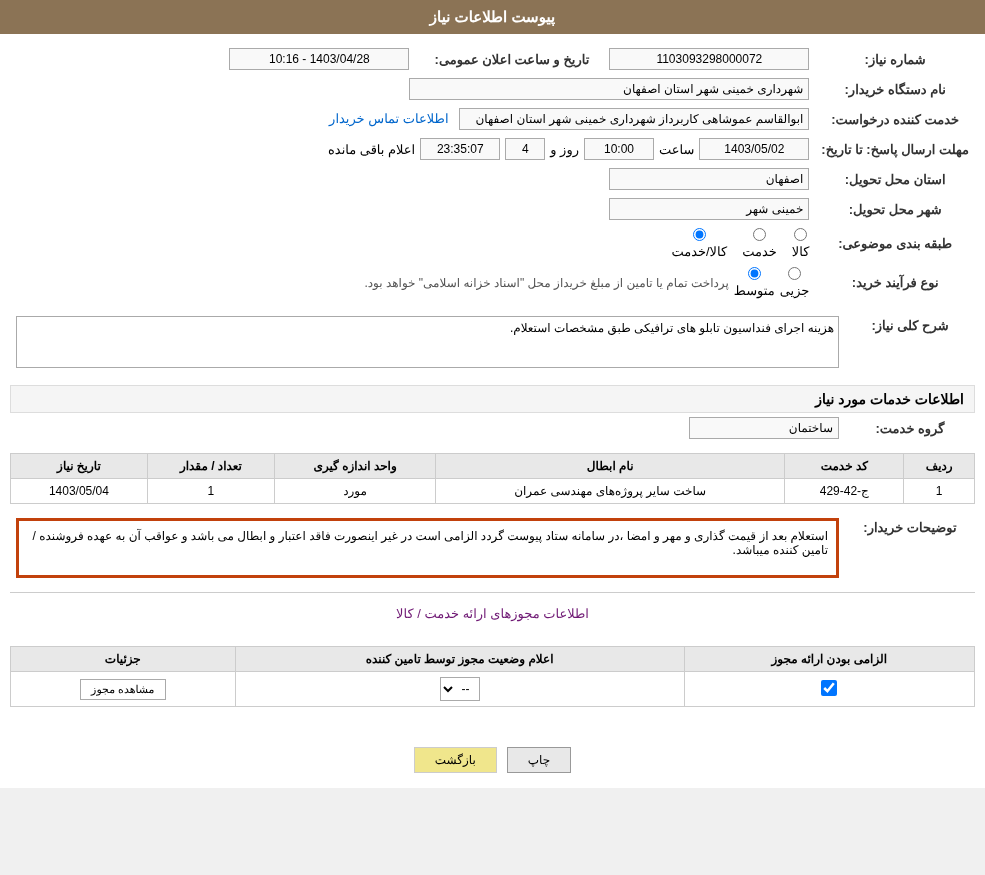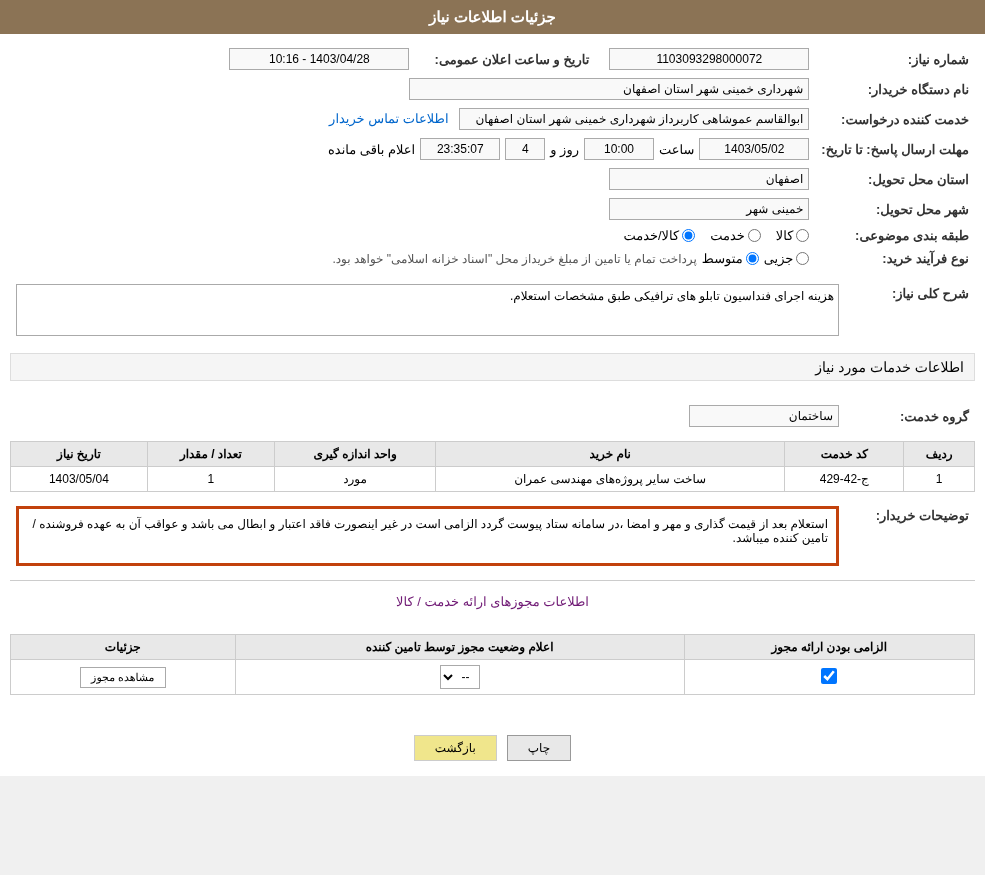--- a/index.html
+++ b/index.html
@@ -22,35 +22,35 @@
       font-size: 15px;
       font-weight: bold;
     }
     .main-content {
       padding: 10px;
     }
     .section-title {
       background: #f5f5f5;
       border: 1px solid #ddd;
       padding: 5px 10px;
-      font-weight: normal;
-      margin-bottom: 20px;
+      font-weight: bold;
+      margin-bottom: 0;
       font-size: 14px;
     }
     .form-table {
       width: 100%;
       border-collapse: collapse;
       margin-bottom: 10px;
     }
     .form-table td {
       padding: 4px 6px;
       vertical-align: middle;
     }
     .label-cell {
-      text-align: right;
+      text-align: center;
       font-weight: bold;
       color: #333;
       white-space: nowrap;
       width: auto;
     }
     .value-cell {
       text-align: right;
     }
     .input-field {
       border: 1px solid #aaa;
@@ -77,20 +77,21 @@
     .radio-group {
       display: flex;
       gap: 15px;
       align-items: center;
       direction: rtl;
     }
     .radio-item {
       display: flex;
       align-items: center;
       gap: 3px;
+      flex-direction: column;
     }
     .textarea-field {
       width: 100%;
       border: 1px solid #aaa;
       padding: 4px;
       font-family: Tahoma, Arial, sans-serif;
       font-size: 12px;
       direction: rtl;
       resize: none;
       background: #fff;
@@ -189,21 +190,21 @@
     .checkbox-field {
       width: 16px;
       height: 16px;
     }
   </style>
 </head>
 <body>
 
 <div class="page-container">
   <div class="header-bar">
-    <span>جزئیات اطلاعات نیاز</span>
+    <span>پیوست اطلاعات نیاز</span>
   </div>
 
   <div class="main-content content-wrapper">
     
     <table class="form-table">
       <tbody>
           <tr>
         <td class="label-cell" style="width:130px;">شماره نیاز:</td>
         <td class="value-cell" style="width:220px;">
           <input type="text" class="input-field input-readonly" style="width: 200px; text-align: center;" readonly="" value="1103093298000072">
@@ -324,21 +325,21 @@
       </tr>
     </tbody>
       </table>
     
     
     <table class="data-table">
       <thead>
         <tr>
           <th>ردیف</th>
           <th>کد خدمت</th>
-          <th>نام خرید</th>
+          <th>نام ابطال</th>
           <th>واحد اندازه گیری</th>
           <th>تعداد / مقدار</th>
           <th>تاریخ نیاز</th>
         </tr>
       </thead>
       <tbody id="services-tbody">
       <tr>
       <td>1</td>
       <td>ج-42-429</td>
       <td>ساخت سایر پروژه‌های مهندسی عمران</td>

